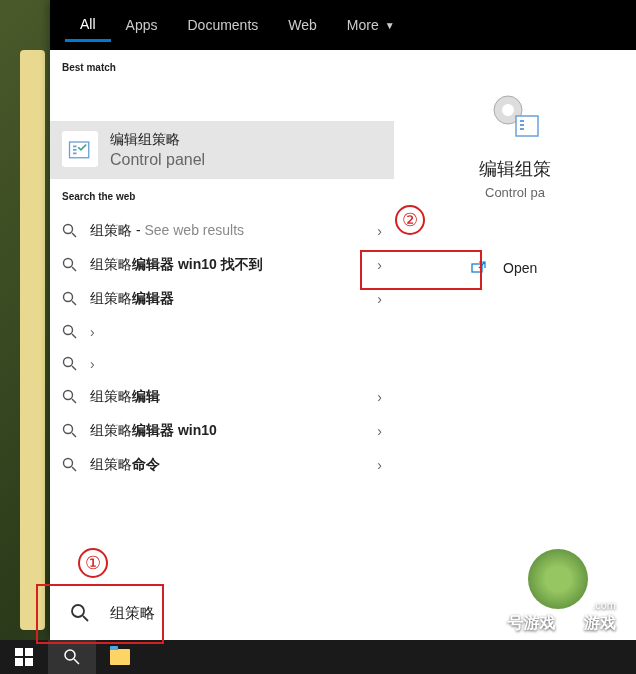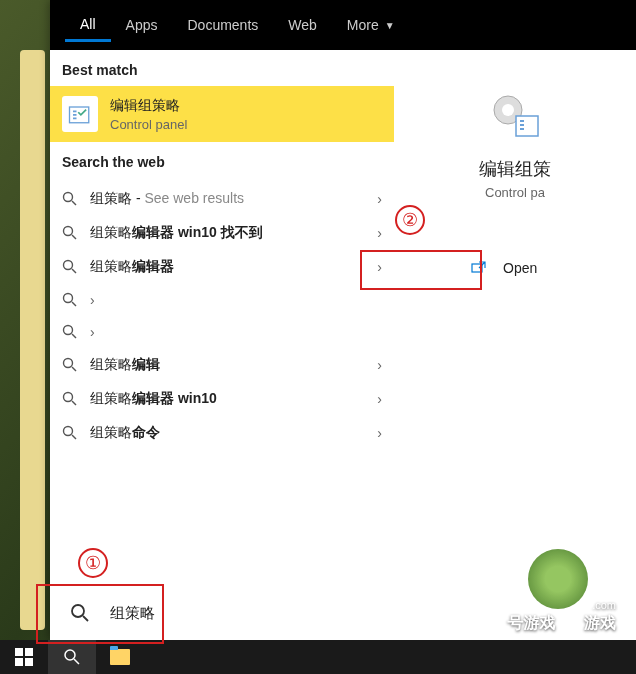--- a/index.html
+++ b/index.html
@@ -26,33 +26,33 @@
     }
     .tab { color: #ccc; font-size: 14px; padding: 0 15px; height: 34px; display: flex; align-items: center; cursor: pointer; text-align: right; }
     .tab.active { color: #fff; border-bottom: 3px solid #0078d4; }
     .tab .chev { margin-left: 6px; font-size: 10px; }
     
     .content-area { display: flex; height: calc(100% - 50px); }
     .left-col { width: 344px; background: #fff; }
     .right-col { flex: 1; background: #fff; padding: 12px 10px; position: relative; }
     
     .section-header {
-      font-size: 14px; font-weight: 600; color: #222; padding: 12px 12px 8px;
+      font-size: 10px; font-weight: 600; color: #222; padding: 12px 12px 8px;
     }
     
     .best-match-item {
-      background: #fde047; padding: 10px 12px; display: flex; align-items: flex-end; gap: 12px;
+      background: #e5e5e5; padding: 10px 12px; display: flex; align-items: flex-start; gap: 12px; margin-top: 40px;
     }
     .bm-icon {
       width: 36px; height: 36px; background: #fff; border-radius: 3px; display: flex; align-items: center; justify-content: center;
       position: relative;
     }
     .bm-icon svg { width: 28px; height: 28px; }
     .bm-text .title { font-size: 14px; color: #222; }
-    .bm-text .subtitle { font-size: 13px; color: #666; margin-top: 2px; }
+    .bm-text .subtitle { font-size: 16px; color: #666; margin-top: 2px; }
     
     .web-results { padding: 4px 0; }
     .web-item {
       display: flex; align-items: center; padding: 8px 12px; gap: 12px; cursor: pointer;
       position: relative;
     }
     .search-icon-sm { width: 16px; height: 16px; color: #555; flex-shrink: 0; }
     .web-item .text { flex: 1; font-size: 14px; color: #222; }
     .web-item .text .bold { font-weight: 600; }
     .web-item .text .grey { color: #888; }

